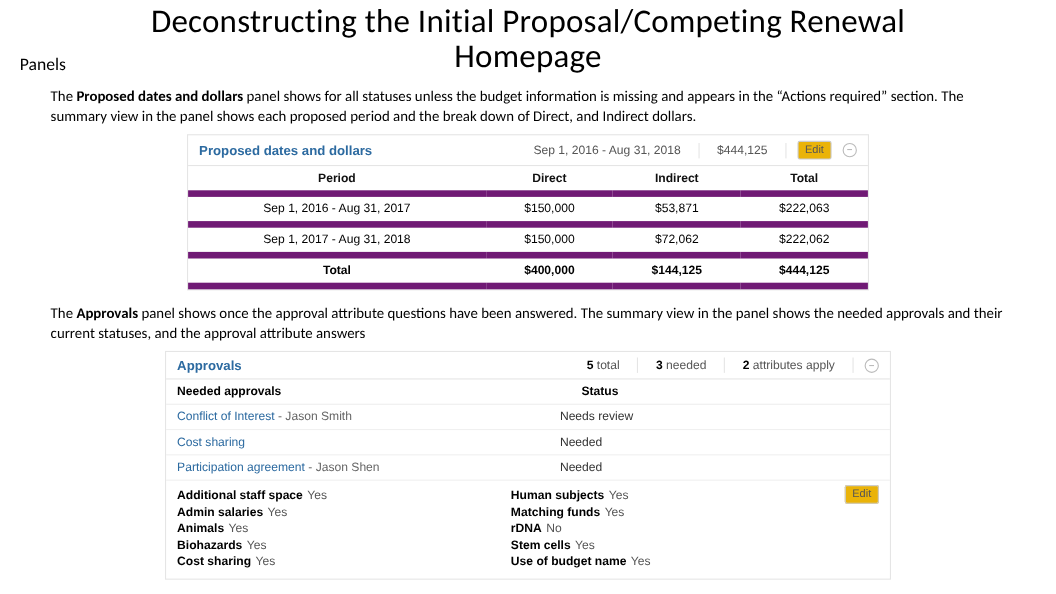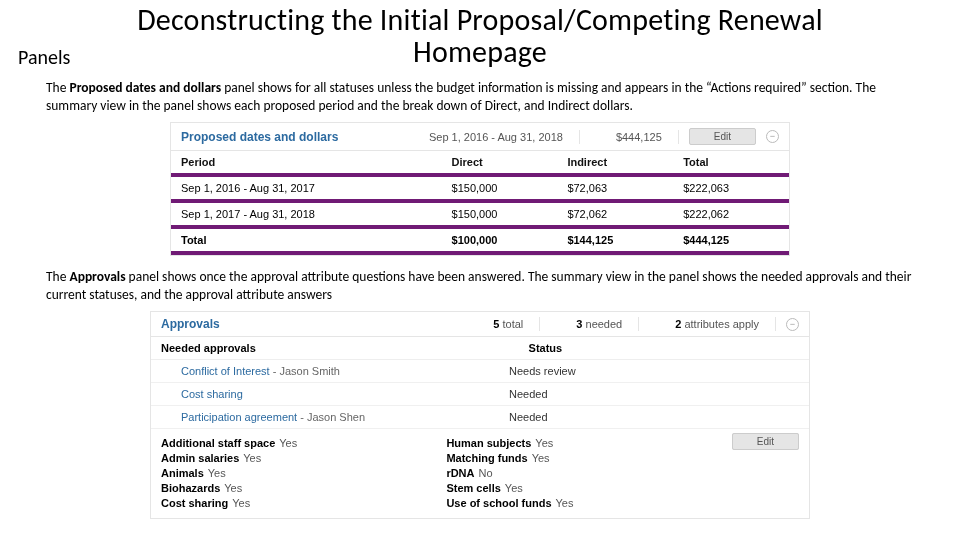--- a/index.html
+++ b/index.html
@@ -19,21 +19,21 @@
     line-height: 1.05;
     text-align: center;
     font-family: Calibri, "Segoe UI", Arial, sans-serif;
     letter-spacing: 0.2px;
   }
   .title-wrap { position: relative; }
   .subheading {
     position: absolute;
     left: 0;
     bottom: -2px;
-    font-size: 20px;
+    font-size: 16px;
     font-weight: 400;
     font-family: Calibri, "Segoe UI", Arial, sans-serif;
   }
   .para {
     font-size: 13.5px;
     line-height: 1.3;
     margin: 12px 28px 8px 28px;
     font-family: Calibri, "Segoe UI", Arial, sans-serif;
   }
   .panel {
@@ -53,46 +53,46 @@
     color: #555;
     gap: 10px;
   }
   .panel-title {
     color: #2c6aa0;
     font-weight: bold;
     font-size: 12px;
     flex: 0 0 auto;
   }
   .hdr-sep { border-left: 1px solid #e5e5e5; height: 14px; }
-  .hdr-item { padding: 0 6px; white-space: nowrap; margin-left: 20px; }
+  .hdr-item { padding: 0 6px; white-space: nowrap; }
   .hdr-item b { color: #000; font-weight: bold; }
   .spacer { flex: 1; }
   .edit-btn {
     font-size: 10px;
     color: #555;
-    background: #e5e5e5;
+    background: #eab308;
     border: 1px solid #ccc;
-    padding: 2px 24px;
+    padding: 2px 6px;
     border-radius: 2px;
     cursor: pointer;
   }
   .collapse-icon {
     width: 13px; height: 13px; border: 1px solid #bbb; border-radius: 50%;
     display: flex; align-items: center; justify-content: center;
     font-size: 9px; color: #999; cursor: pointer; line-height: 1;
   }
   table.datesdollars {
     width: 100%;
     border-collapse: collapse;
     font-size: 11px;
   }
   table.datesdollars th, table.datesdollars td {
-    text-align: left;
-    padding: 5px 10px;
-    border-bottom: 4px solid #701a75;
+    text-align: center;
+    padding: 5px 10px;
+    border-bottom: 6px solid #701a75;
     margin-top: 16px;
   }
   table.datesdollars th { font-weight: bold; color: #111; }
   table.datesdollars tr.total td { font-weight: bold; }
 
   
   .appr-sub {
     display: flex;
     padding: 5px 10px;
     border-bottom: 1px solid #eee;
@@ -103,21 +103,21 @@
   .appr-sub .col1 { flex: 1.2; }
   .appr-sub .col2 { flex: 1; }
   .appr-row {
     display: flex;
     padding: 5px 10px;
     border-bottom: 1px solid #f0f0f0;
     font-size: 11px;
   }
   .appr-row .col1 { flex: 1.2; }
   .appr-row .col2 { flex: 1; color: #333; }
-  .appr-row .link { color: #2c6aa0; margin-left: 20px; }
+  .appr-row .link { color: #2c6aa0; }
   .appr-row .suffix { color: #666; }
   .attr-block {
     display: flex;
     padding: 6px 10px 8px 10px;
     font-size: 11px;
     gap: 20px;
   }
   .attr-col { flex: 1; }
   .attr-line { padding: 1.5px 0; }
   .attr-line b { font-weight: bold; }
@@ -153,32 +153,32 @@
       <tbody>
           <tr>
         <th>Period</th>
         <th>Direct</th>
         <th>Indirect</th>
         <th>Total</th>
       </tr>
       <tr>
         <td>Sep 1, 2016 - Aug 31, 2017</td>
         <td>$150,000</td>
-        <td>$72,063</td>
+        <td>$53,871</td>
         <td>$222,063</td>
       </tr>
       <tr>
         <td>Sep 1, 2017 - Aug 31, 2018</td>
         <td>$150,000</td>
         <td>$72,062</td>
         <td>$222,062</td>
       </tr>
       <tr class="total">
         <td>Total</td>
-        <td>$100,000</td>
+        <td>$400,000</td>
         <td>$144,125</td>
         <td>$444,125</td>
       </tr>
     </tbody>
       </table>
   </div>
 
   <p class="para">
     <span>The </span><b>Approvals</b><span> panel shows once the approval attribute questions have been answered. The summary view in the panel shows the needed approvals and their current statuses, and the approval attribute answers</span>
   </p>
@@ -217,18 +217,18 @@
           <div class="attr-line"><b>Admin salaries</b><span class="val">Yes</span></div>
           <div class="attr-line"><b>Animals</b><span class="val">Yes</span></div>
           <div class="attr-line"><b>Biohazards</b><span class="val">Yes</span></div>
           <div class="attr-line"><b>Cost sharing</b><span class="val">Yes</span></div>
         </div>
       <div class="attr-col" id="attr-right">
           <div class="attr-line"><b>Human subjects</b><span class="val">Yes</span></div>
           <div class="attr-line"><b>Matching funds</b><span class="val">Yes</span></div>
           <div class="attr-line"><b>rDNA</b><span class="val">No</span></div>
           <div class="attr-line"><b>Stem cells</b><span class="val">Yes</span></div>
-          <div class="attr-line"><b>Use of school funds</b><span class="val">Yes</span></div>
+          <div class="attr-line"><b>Use of budget name</b><span class="val">Yes</span></div>
         </div>
       <div class="attr-edit"><span class="edit-btn">Edit</span></div>
     </div>
   </div>
 </div>
 
 </body></html>

